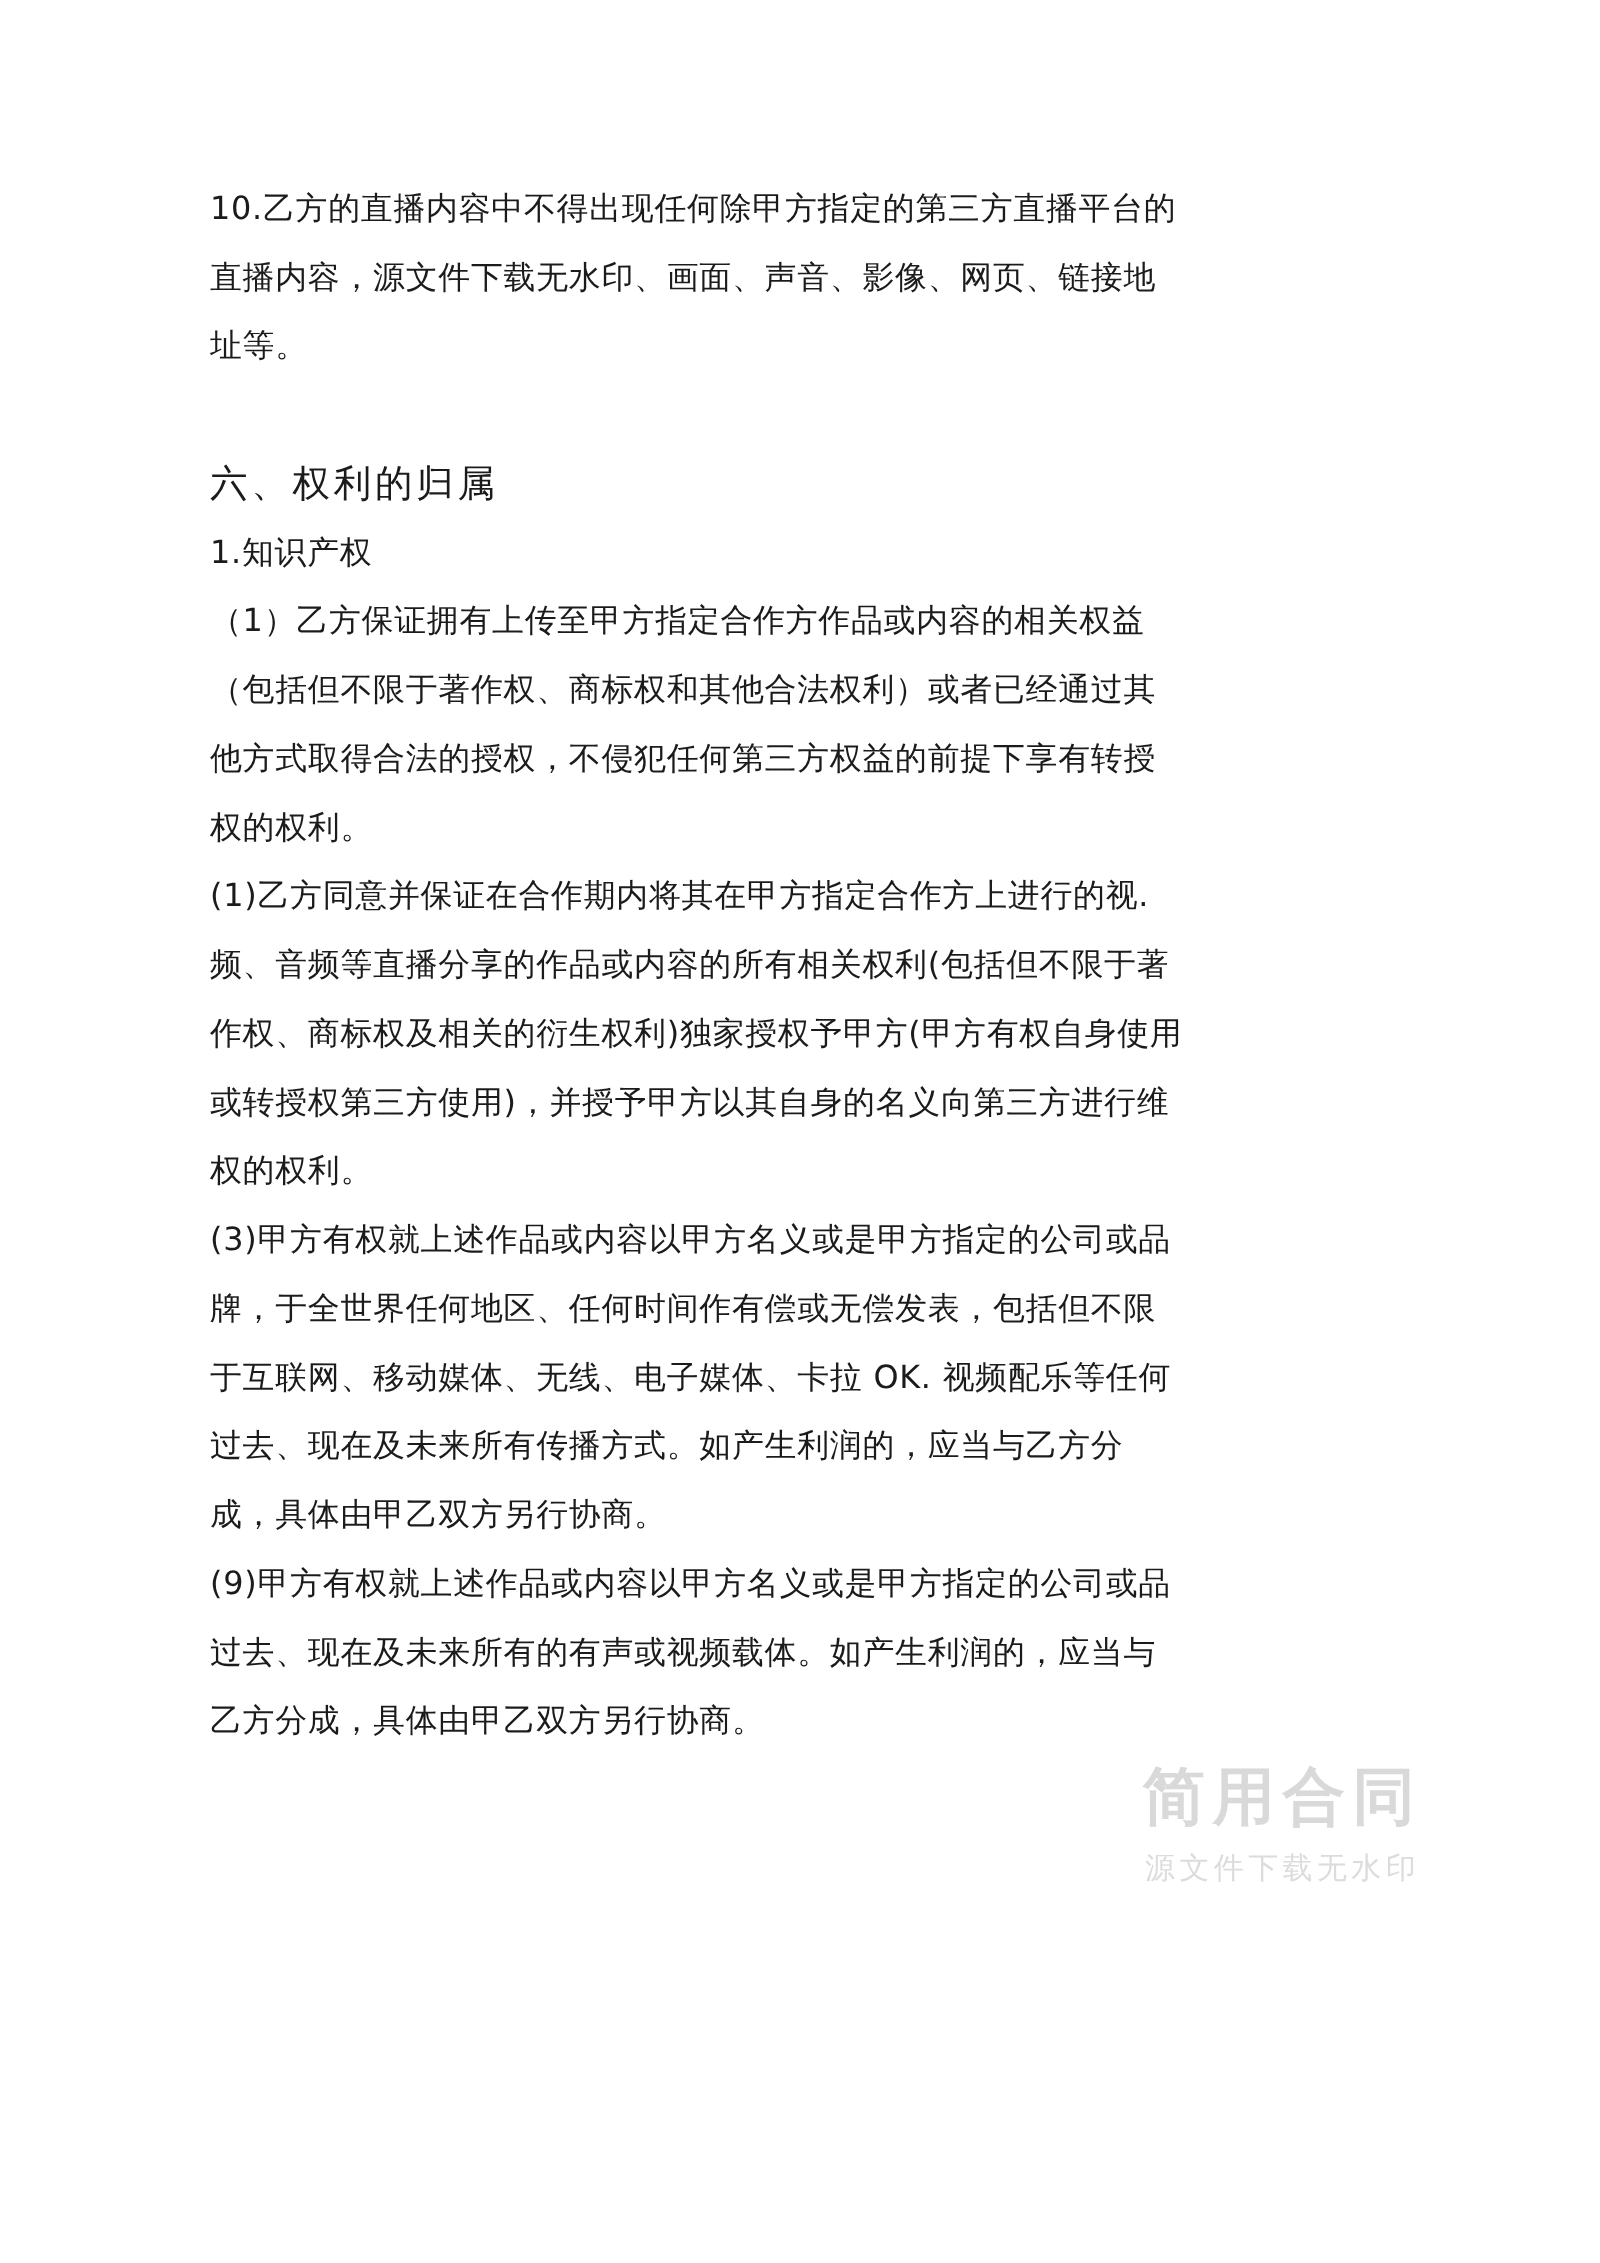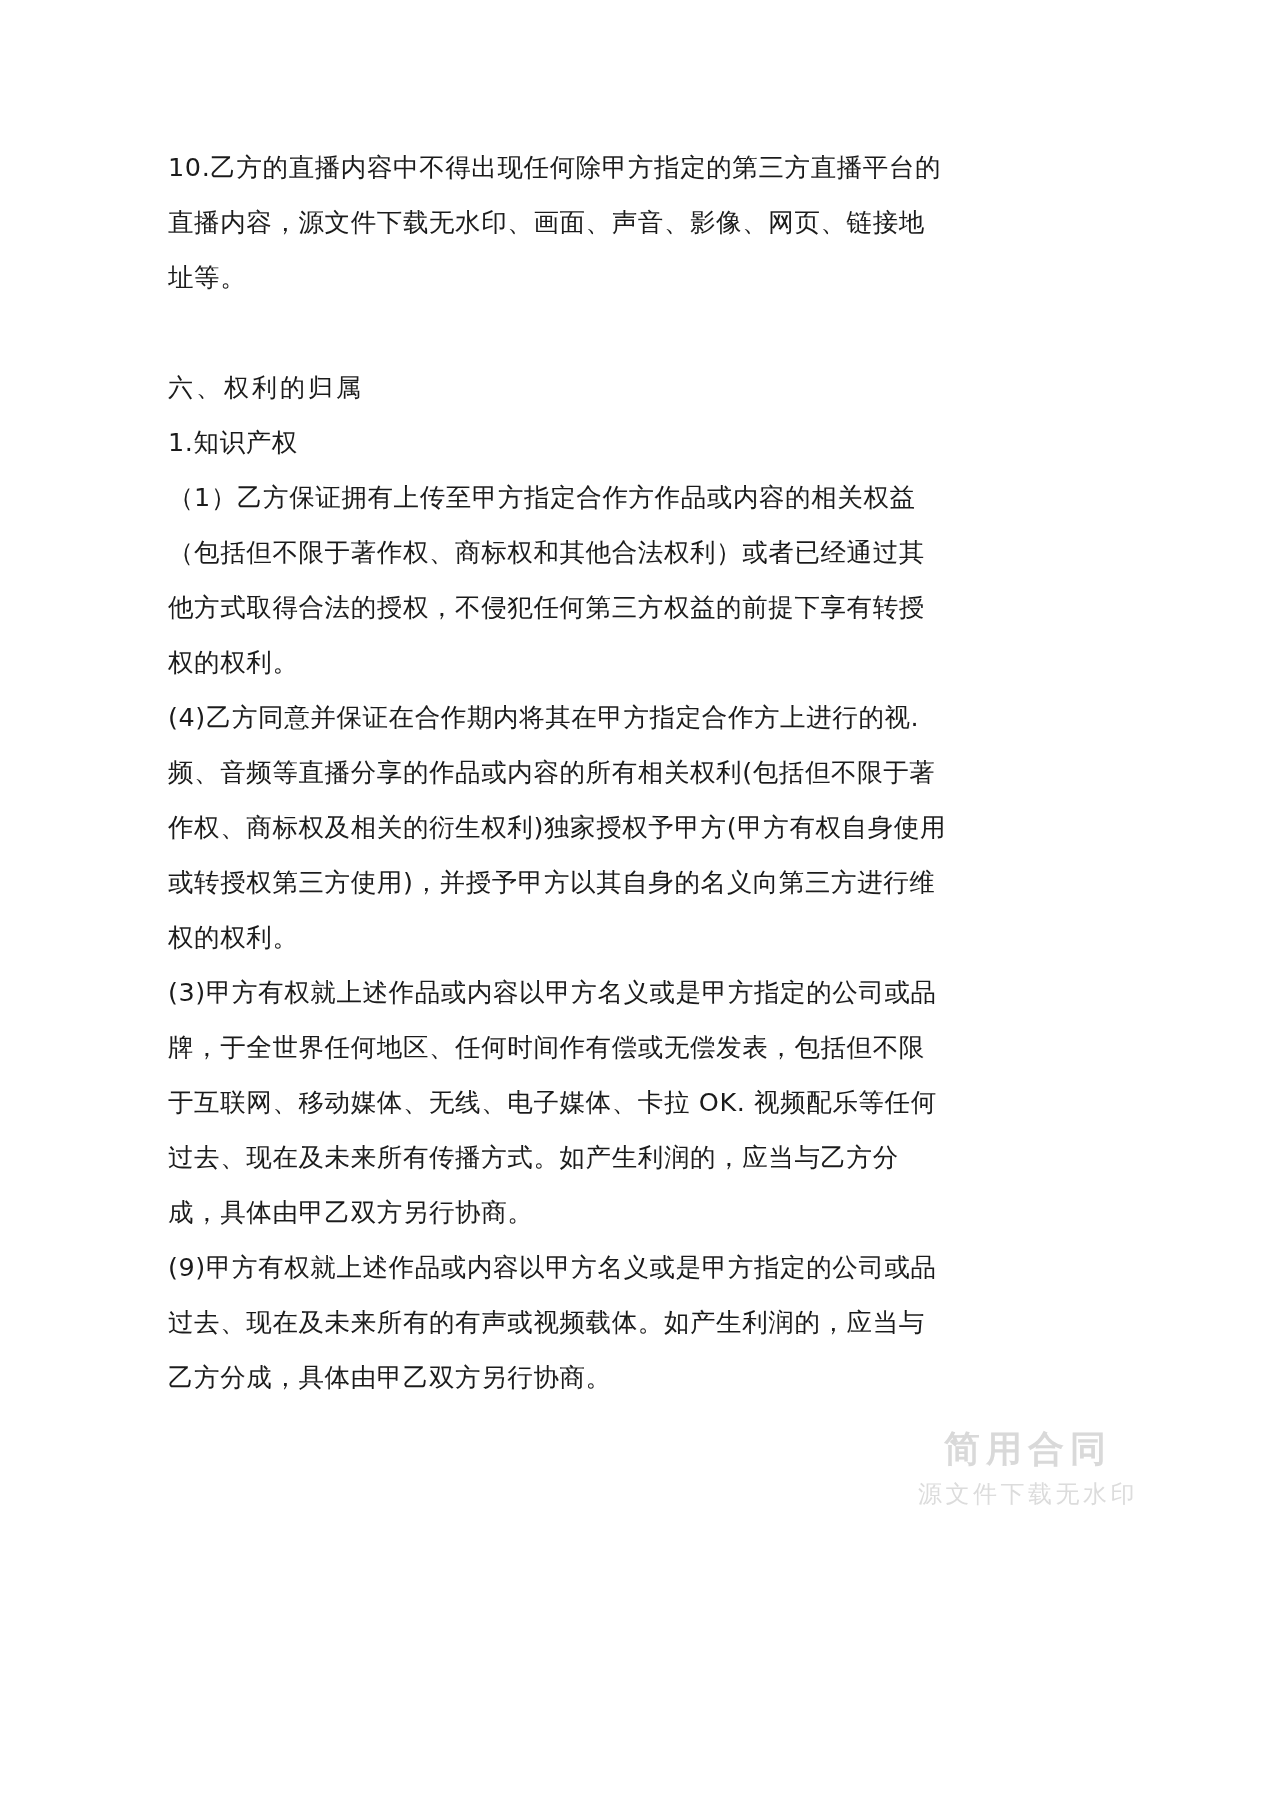--- a/index.html
+++ b/index.html
@@ -27,37 +27,37 @@
     font-family: "DejaVu Sans", sans-serif;
     font-size: 25.5px;
     line-height: 55px;
     color: #1b1b1b;
     letter-spacing: 0.6px;
     white-space: nowrap;
     font-weight: 400;
   }
   .gap-lg { height: 55px; }
   .heading {
-    font-size: 25px;
+    font-size: 30px;
     line-height: 55px;
     color: #1b1b1b;
     letter-spacing: 3px;
     white-space: nowrap;
   }
   .watermark {
     position: absolute;
     right: 62px;
     bottom: 300px;
     text-align: center;
     pointer-events: none;
     user-select: none;
   }
   .wm-main {
-    font-family: Liberation Serif, serif;
-    font-size: 36px;
+    font-family: Liberation Mono, monospace;
+    font-size: 50px;
     font-weight: 700;
     letter-spacing: 6px;
     color: #d9d9d9;
     line-height: 1.15;
   }
   .wm-sub {
     font-family: "DejaVu Sans", sans-serif;
     font-size: 24px;
     letter-spacing: 3.5px;
     color: #dcdcdc;
@@ -88,21 +88,21 @@
     </div>
 
     <div>
       <div class="line">（1）乙方保证拥有上传至甲方指定合作方作品或内容的相关权益</div>
       <div class="line">（包括但不限于著作权、商标权和其他合法权利）或者已经通过其</div>
       <div class="line">他方式取得合法的授权，不侵犯任何第三方权益的前提下享有转授</div>
       <div class="line">权的权利。</div>
     </div>
 
     <div>
-      <div class="line">(4)乙方同意并保证在合作期内将其在甲方指定合作方上进行的视.</div>
+      <div class="line">(1)乙方同意并保证在合作期内将其在甲方指定合作方上进行的视.</div>
       <div class="line">频、音频等直播分享的作品或内容的所有相关权利(包括但不限于著</div>
       <div class="line">作权、商标权及相关的衍生权利)独家授权予甲方(甲方有权自身使用</div>
       <div class="line">或转授权第三方使用)，并授予甲方以其自身的名义向第三方进行维</div>
       <div class="line">权的权利。</div>
     </div>
 
     <div>
       <div class="line">(3)甲方有权就上述作品或内容以甲方名义或是甲方指定的公司或品</div>
       <div class="line">牌，于全世界任何地区、任何时间作有偿或无偿发表，包括但不限</div>
       <div class="line">于互联网、移动媒体、无线、电子媒体、卡拉 OK. 视频配乐等任何</div>

